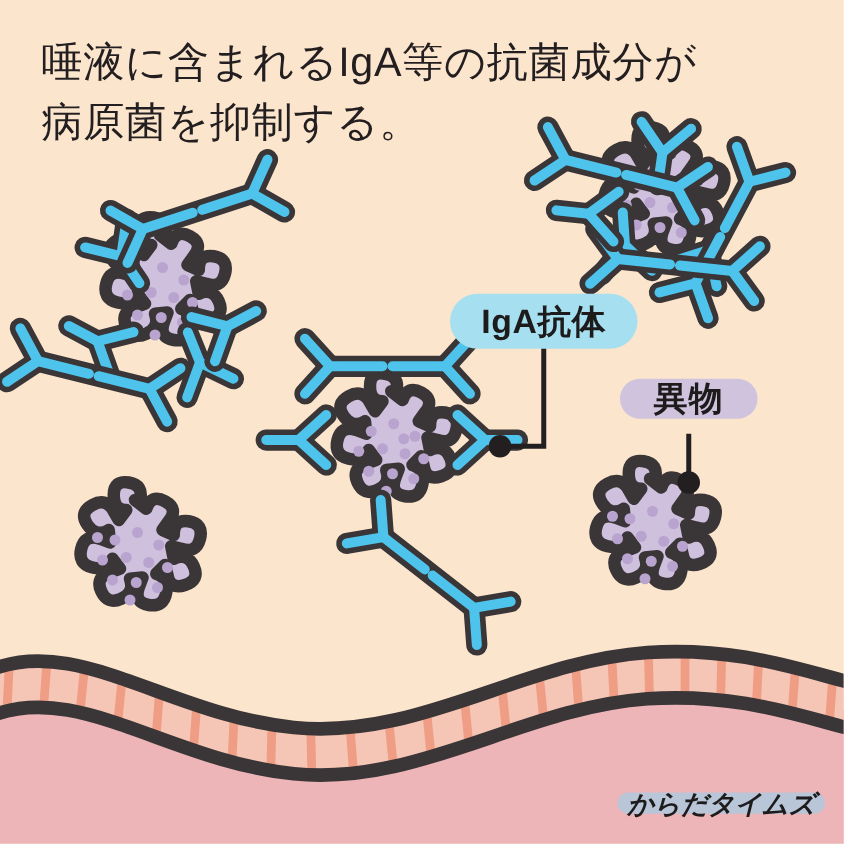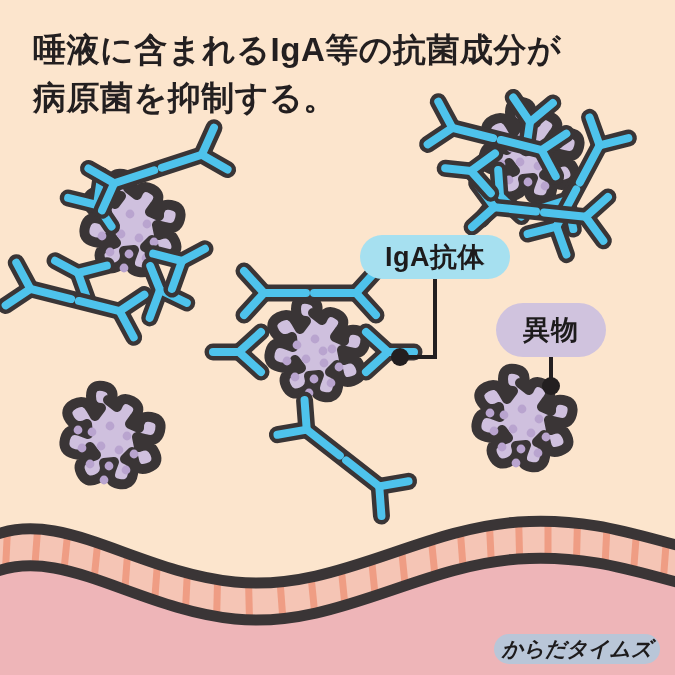--- a/index.html
+++ b/index.html
@@ -28,21 +28,21 @@
   
   .title-block {
     position: absolute;
     left: 33px;
     top: 26px;
     width: 600px;
     z-index: 30;
   }
   .title-line {
     font-size: 33px;
-    font-weight: 700;
+    font-weight: 400;
     line-height: 1.45;
     color: #231f20;
     letter-spacing: 0.5px;
     white-space: nowrap;
   }
 
   
   .pill {
     position: absolute;
     display: flex;
@@ -60,33 +60,33 @@
     width: 150px;
     height: 44px;
     background: #a6e0f0;
     font-size: 27px;
     letter-spacing: 0.5px;
   }
   #pill-foreign {
     left: 496px;
     top: 303px;
     width: 110px;
-    height: 54px;
+    height: 32px;
     background: #d0c3de;
     font-size: 27px;
     letter-spacing: 1px;
   }
 
   
   #watermark {
     position: absolute;
     left: 494px;
     top: 634px;
     width: 166px;
-    height: 30px;
+    height: 17px;
     border-radius: 999px;
     background: #b9c6d8;
     display: flex;
     align-items: center;
     justify-content: center;
     font-size: 21px;
     font-weight: 700;
     font-style: italic;
     color: #1d1b1c;
     z-index: 30;

